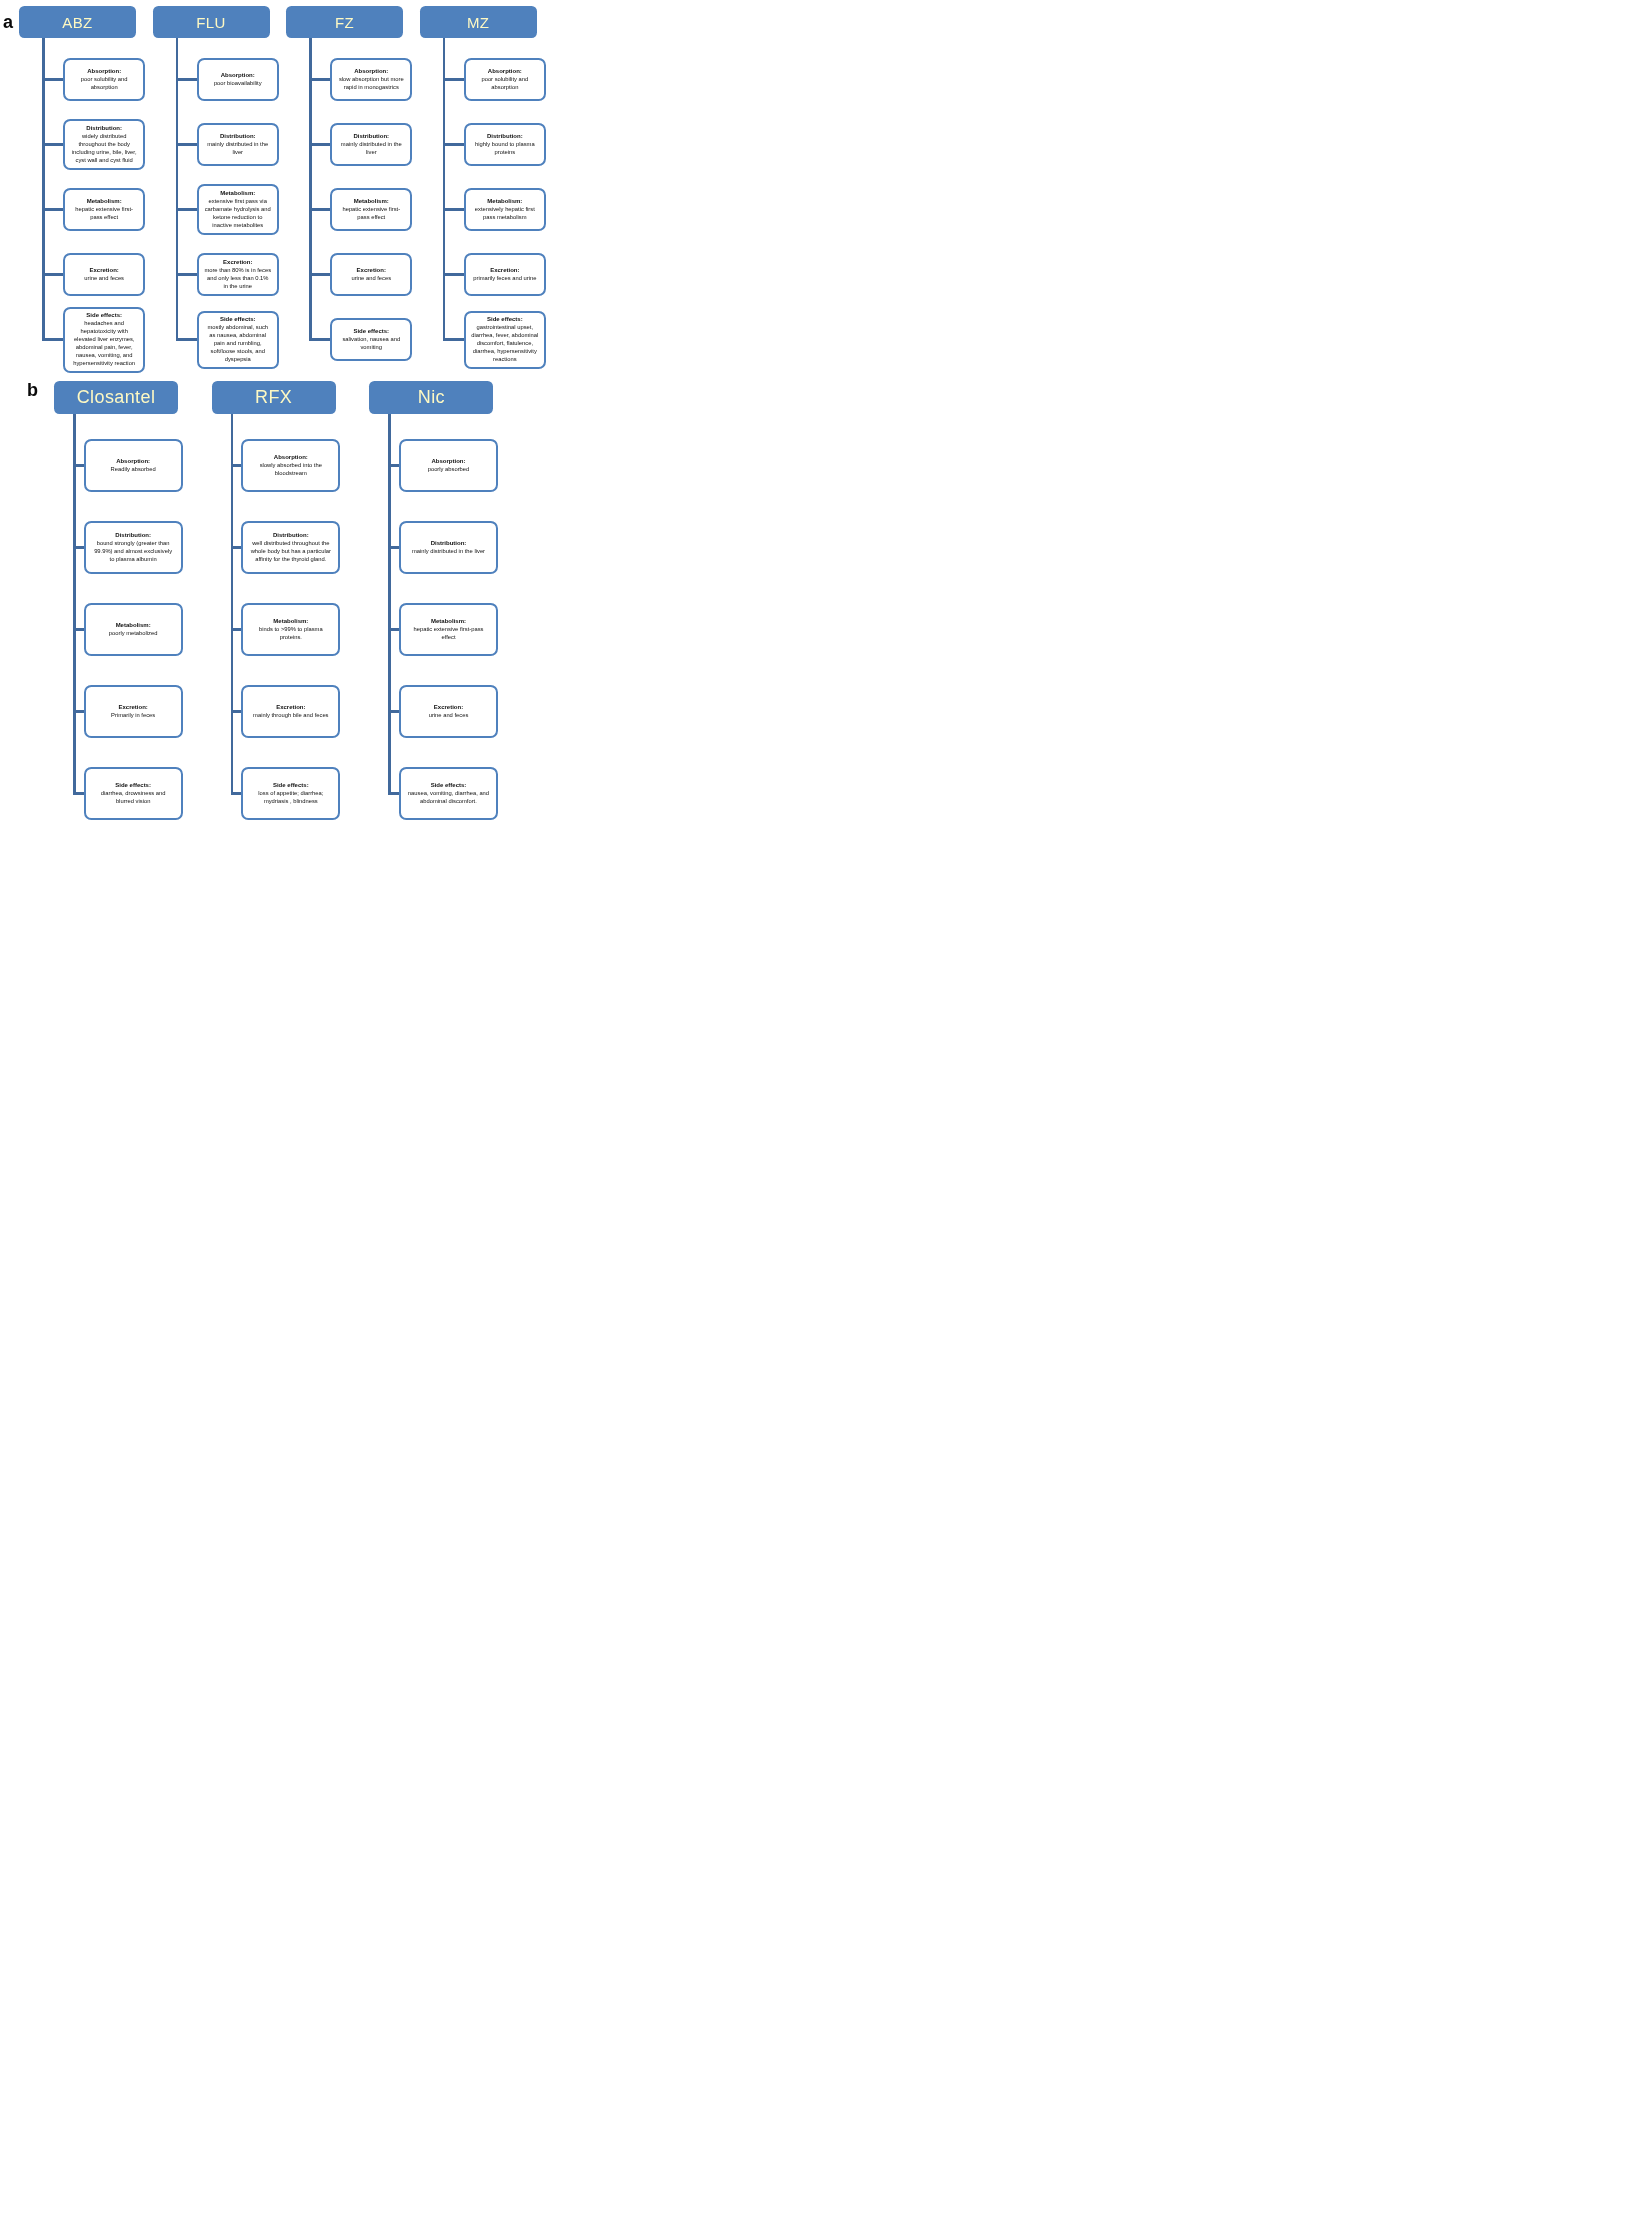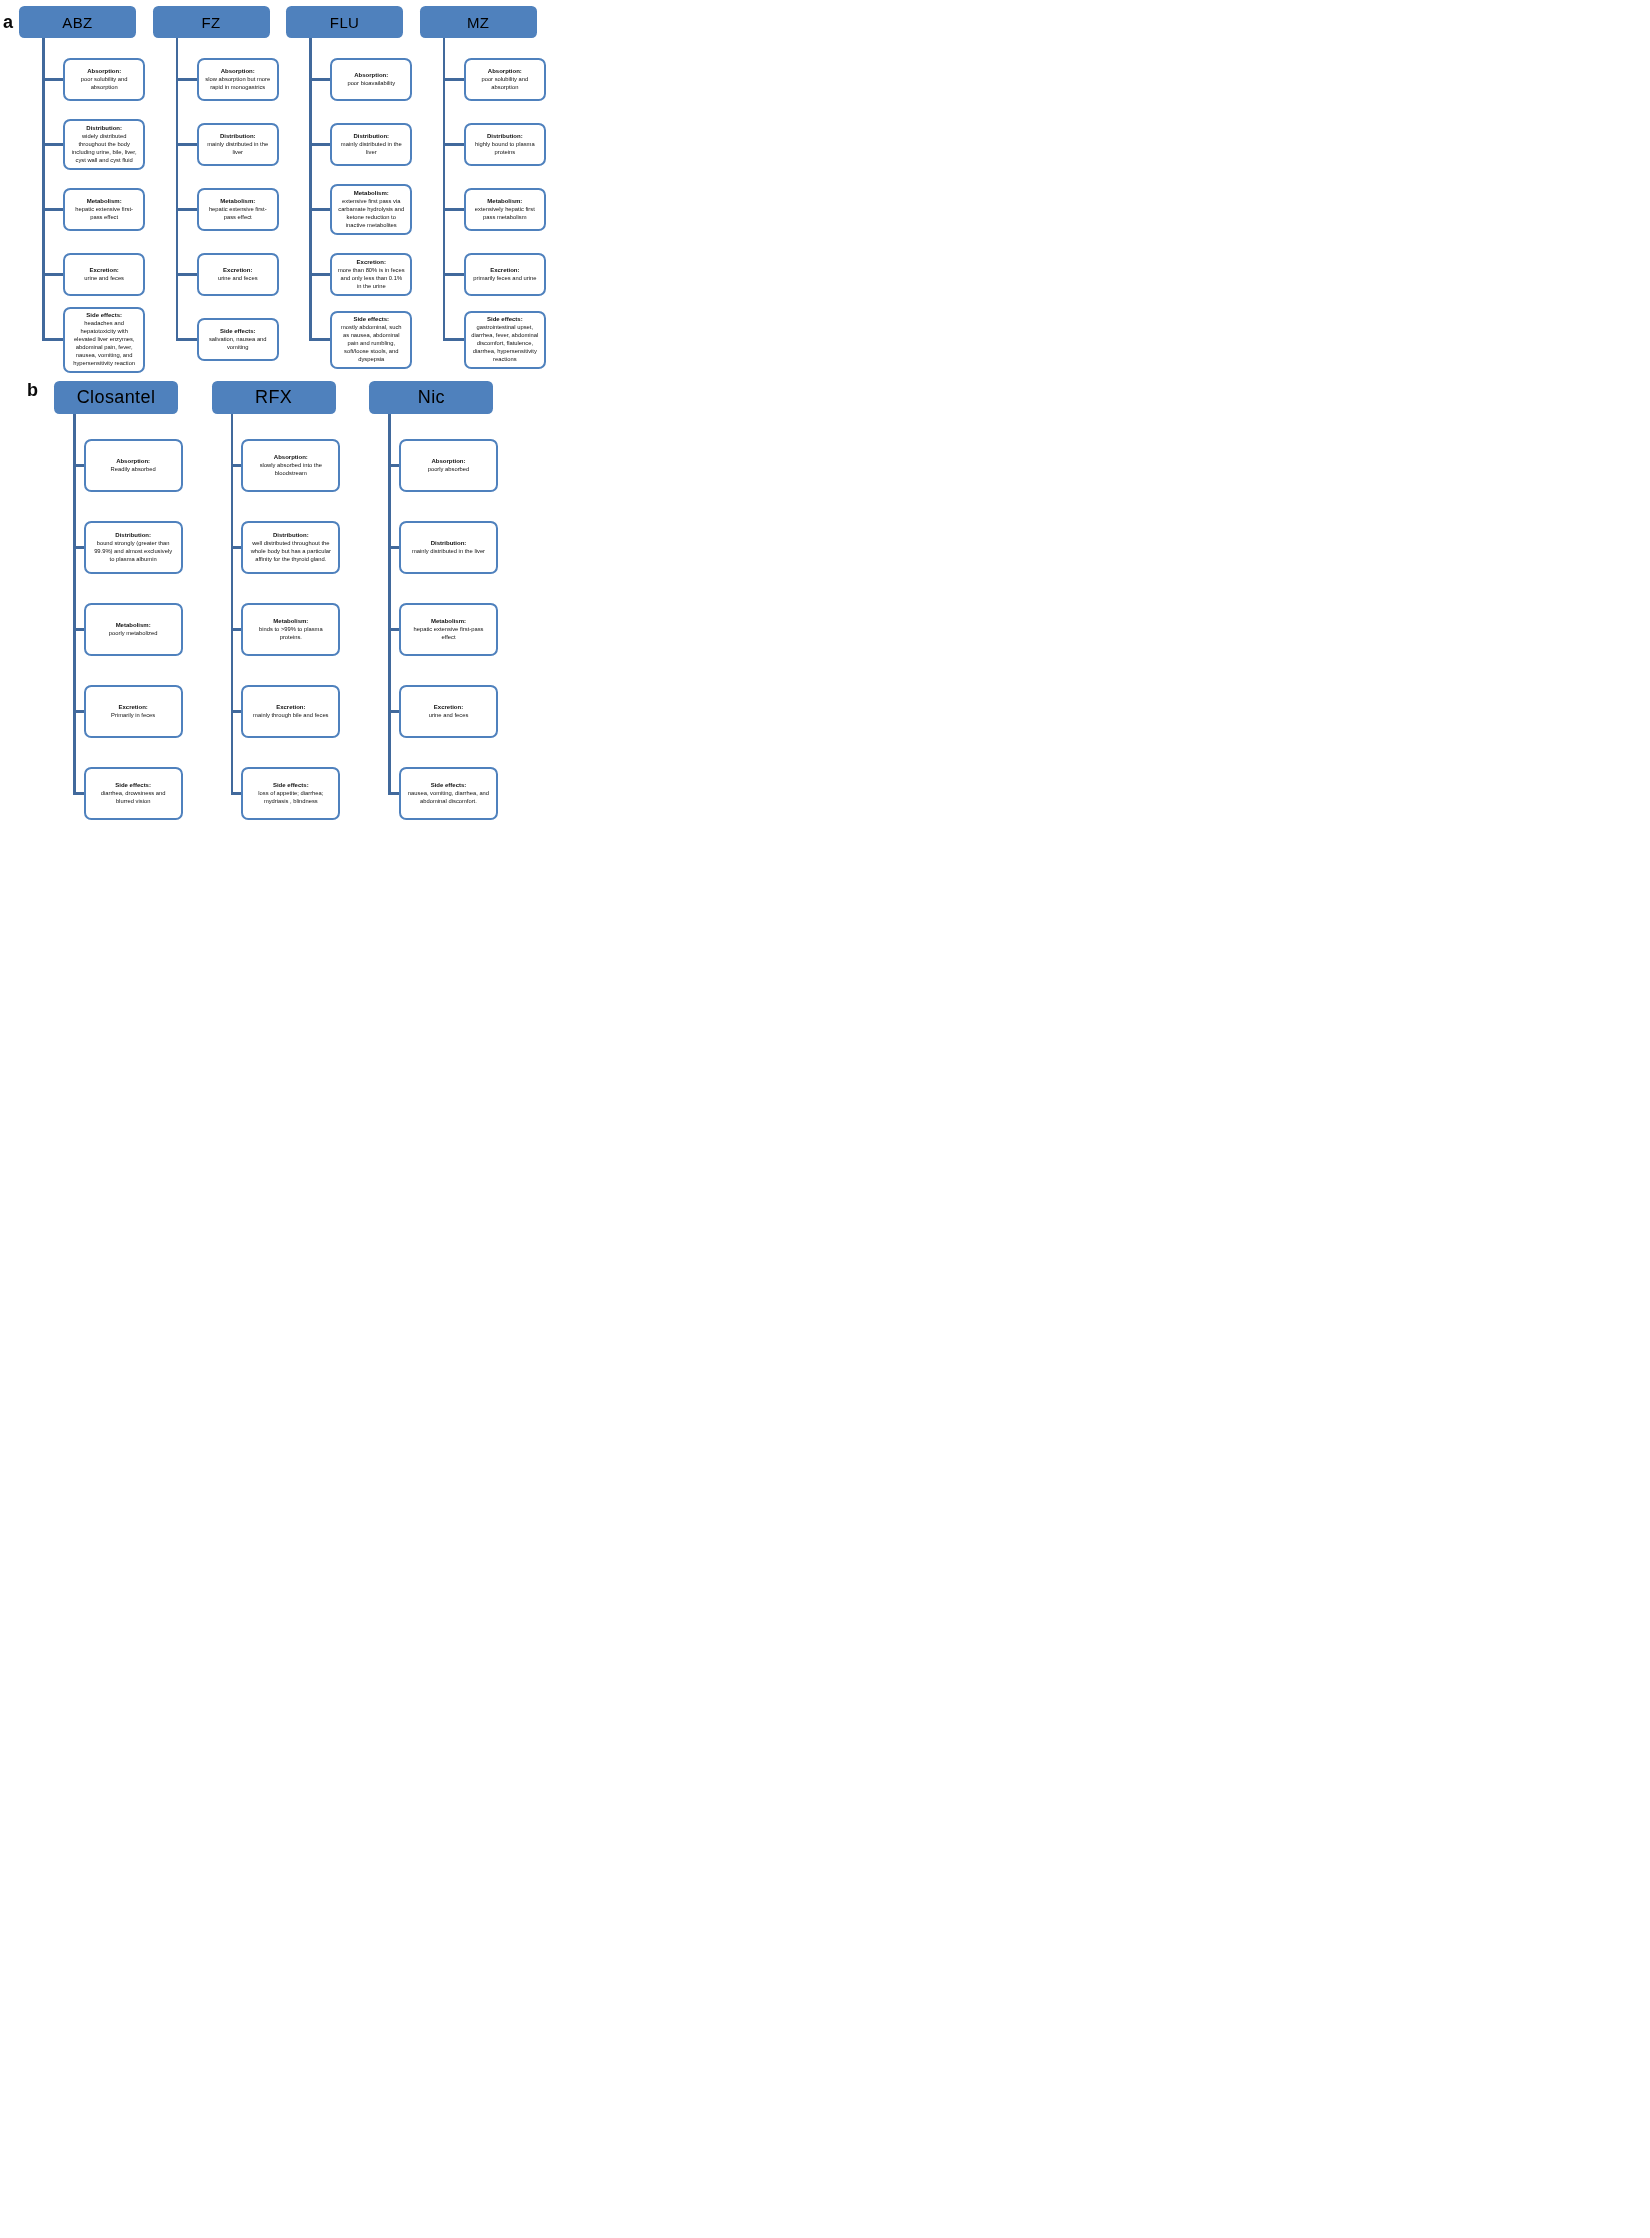--- a/index.html
+++ b/index.html
@@ -29,21 +29,21 @@
   #panel-a .plabel{left:-16px; top:6.3px;}
   #panel-b .plabel{left:-27px; top:0px;}
   .cols{display:flex;}
   #panel-a .cols{gap:7.2px;}
   #panel-b .cols{gap:29px;}
   .col{flex:1; position:relative; min-width:0;}
   .hdr{
     width:var(--hdrW); height:var(--hdrH);
     background:var(--blue);
     border-radius:5.4px;
-    color:#000000;
+    color:#fef9c3;
     display:flex; align-items:center; justify-content:center;
     font-size:var(--hdrFS);
     letter-spacing:0.4px;
   }
   .body{position:relative; padding-top:var(--padT);}
   .trunk{
     position:absolute; left:var(--trunkL); top:0;
     width:2.7px; height:var(--trunkH);
     background:var(--conn);
   }
@@ -110,20 +110,61 @@
           <div class="slot">
             <div class="stub"></div>
             <div class="box">
               <div class="btitle">Side effects:</div>
               <div class="btext">headaches and hepatotoxicity with elevated liver enzymes, abdominal pain, fever, nausea, vomiting, and hypersensitivity reaction</div>
             </div>
           </div>
         </div>
       </div>
       <div class="col">
+        <div class="hdr">FLU</div>
+        <div class="body">
+          <div class="trunk"></div>
+          <div class="slot">
+            <div class="stub"></div>
+            <div class="box">
+              <div class="btitle">Absorption:</div>
+              <div class="btext">poor bioavailability</div>
+            </div>
+          </div>
+          <div class="slot">
+            <div class="stub"></div>
+            <div class="box">
+              <div class="btitle">Distribution:</div>
+              <div class="btext">mainly distributed in the liver</div>
+            </div>
+          </div>
+          <div class="slot">
+            <div class="stub"></div>
+            <div class="box">
+              <div class="btitle">Metabolism:</div>
+              <div class="btext">extensive first pass via carbamate hydrolysis and ketone reduction to inactive metabolites</div>
+            </div>
+          </div>
+          <div class="slot">
+            <div class="stub"></div>
+            <div class="box">
+              <div class="btitle">Excretion:</div>
+              <div class="btext">more than 80% is in feces and only less than 0.1% in the urine</div>
+            </div>
+          </div>
+          <div class="slot">
+            <div class="stub"></div>
+            <div class="box">
+              <div class="btitle">Side effects:</div>
+              <div class="btext">mostly abdominal, such as nausea, abdominal pain and rumbling, soft/loose stools, and dyspepsia</div>
+            </div>
+          </div>
+        </div>
+      </div>
+      <div class="col">
         <div class="hdr">FZ</div>
         <div class="body">
           <div class="trunk"></div>
           <div class="slot">
             <div class="stub"></div>
             <div class="box">
               <div class="btitle">Absorption:</div>
               <div class="btext">slow absorption but more rapid in monogastrics</div>
             </div>
           </div>
@@ -146,61 +187,20 @@
             <div class="box">
               <div class="btitle">Excretion:</div>
               <div class="btext">urine and feces</div>
             </div>
           </div>
           <div class="slot">
             <div class="stub"></div>
             <div class="box">
               <div class="btitle">Side effects:</div>
               <div class="btext">salivation, nausea and vomiting</div>
-            </div>
-          </div>
-        </div>
-      </div>
-      <div class="col">
-        <div class="hdr">FLU</div>
-        <div class="body">
-          <div class="trunk"></div>
-          <div class="slot">
-            <div class="stub"></div>
-            <div class="box">
-              <div class="btitle">Absorption:</div>
-              <div class="btext">poor bioavailability</div>
-            </div>
-          </div>
-          <div class="slot">
-            <div class="stub"></div>
-            <div class="box">
-              <div class="btitle">Distribution:</div>
-              <div class="btext">mainly distributed in the liver</div>
-            </div>
-          </div>
-          <div class="slot">
-            <div class="stub"></div>
-            <div class="box">
-              <div class="btitle">Metabolism:</div>
-              <div class="btext">extensive first pass via carbamate hydrolysis and ketone reduction to inactive metabolites</div>
-            </div>
-          </div>
-          <div class="slot">
-            <div class="stub"></div>
-            <div class="box">
-              <div class="btitle">Excretion:</div>
-              <div class="btext">more than 80% is in feces and only less than 0.1% in the urine</div>
-            </div>
-          </div>
-          <div class="slot">
-            <div class="stub"></div>
-            <div class="box">
-              <div class="btitle">Side effects:</div>
-              <div class="btext">mostly abdominal, such as nausea, abdominal pain and rumbling, soft/loose stools, and dyspepsia</div>
             </div>
           </div>
         </div>
       </div>
       <div class="col">
         <div class="hdr">MZ</div>
         <div class="body">
           <div class="trunk"></div>
           <div class="slot">
             <div class="stub"></div>

